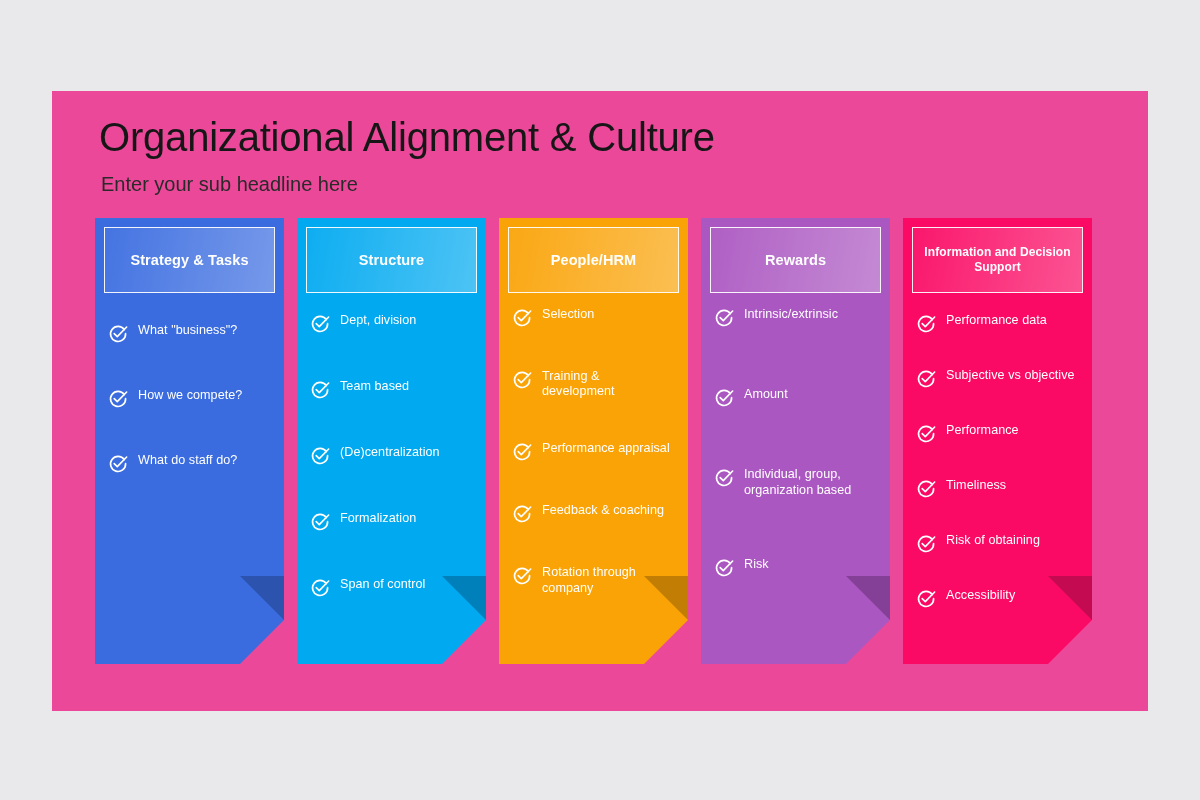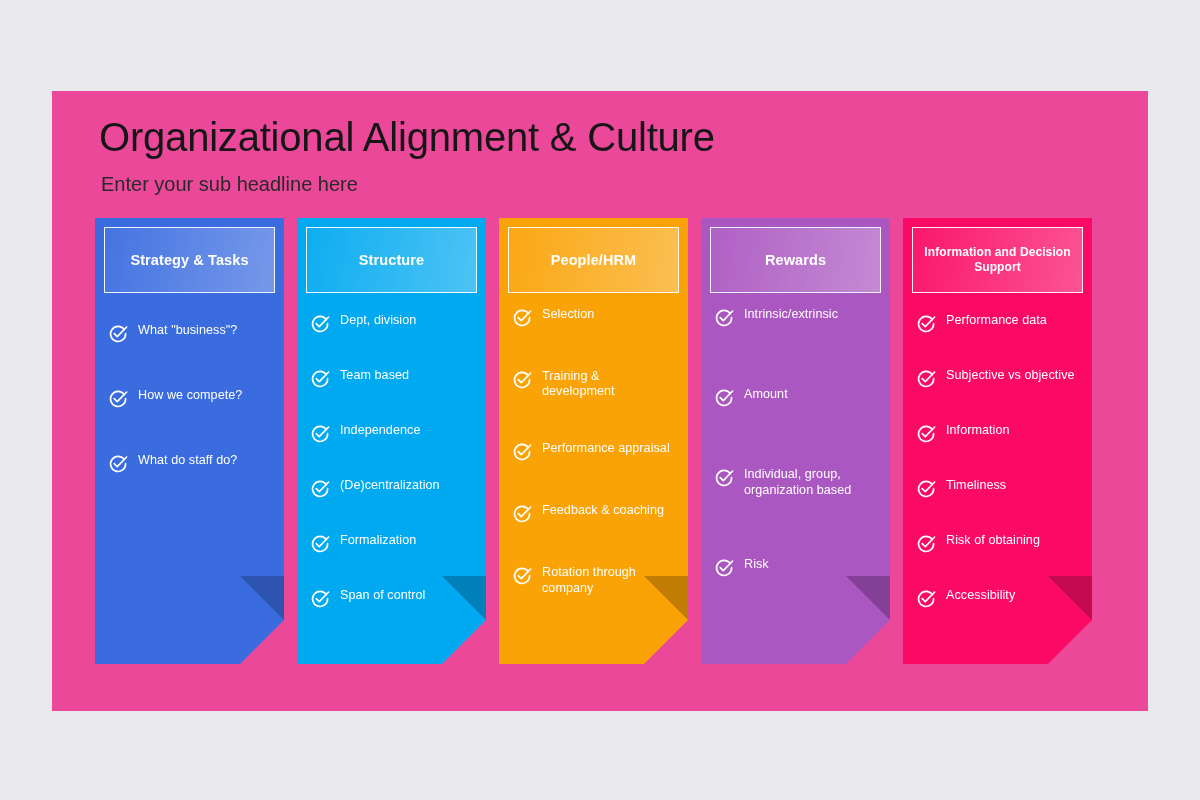--- a/index.html
+++ b/index.html
@@ -239,27 +239,20 @@
                 <path d="M18.6 7.6 A8.6 8.6 0 1 0 20.1 12.2" fill="none" stroke="#ffffff" stroke-width="1.9" stroke-linecap="round"></path>
                 <path d="M7.1 12.1 L10.6 15.6 L21.3 4.6" fill="none" stroke="#ffffff" stroke-width="1.9" stroke-linecap="round" stroke-linejoin="round"></path>
               </svg>
               <span class="list-item-label">Team based</span>
             </li>
             <li class="list-item">
               <svg class="check-icon" viewBox="0 0 24 24">
                 <path d="M18.6 7.6 A8.6 8.6 0 1 0 20.1 12.2" fill="none" stroke="#ffffff" stroke-width="1.9" stroke-linecap="round"></path>
                 <path d="M7.1 12.1 L10.6 15.6 L21.3 4.6" fill="none" stroke="#ffffff" stroke-width="1.9" stroke-linecap="round" stroke-linejoin="round"></path>
               </svg>
-              <span class="list-item-label">Independence</span>
-            </li>
-            <li class="list-item">
-              <svg class="check-icon" viewBox="0 0 24 24">
-                <path d="M18.6 7.6 A8.6 8.6 0 1 0 20.1 12.2" fill="none" stroke="#ffffff" stroke-width="1.9" stroke-linecap="round"></path>
-                <path d="M7.1 12.1 L10.6 15.6 L21.3 4.6" fill="none" stroke="#ffffff" stroke-width="1.9" stroke-linecap="round" stroke-linejoin="round"></path>
-              </svg>
               <span class="list-item-label">(De)centralization</span>
             </li>
             <li class="list-item">
               <svg class="check-icon" viewBox="0 0 24 24">
                 <path d="M18.6 7.6 A8.6 8.6 0 1 0 20.1 12.2" fill="none" stroke="#ffffff" stroke-width="1.9" stroke-linecap="round"></path>
                 <path d="M7.1 12.1 L10.6 15.6 L21.3 4.6" fill="none" stroke="#ffffff" stroke-width="1.9" stroke-linecap="round" stroke-linejoin="round"></path>
               </svg>
               <span class="list-item-label">Formalization</span>
             </li>
             <li class="list-item">
@@ -371,21 +364,21 @@
                 <path d="M18.6 7.6 A8.6 8.6 0 1 0 20.1 12.2" fill="none" stroke="#ffffff" stroke-width="1.9" stroke-linecap="round"></path>
                 <path d="M7.1 12.1 L10.6 15.6 L21.3 4.6" fill="none" stroke="#ffffff" stroke-width="1.9" stroke-linecap="round" stroke-linejoin="round"></path>
               </svg>
               <span class="list-item-label">Subjective vs objective</span>
             </li>
             <li class="list-item">
               <svg class="check-icon" viewBox="0 0 24 24">
                 <path d="M18.6 7.6 A8.6 8.6 0 1 0 20.1 12.2" fill="none" stroke="#ffffff" stroke-width="1.9" stroke-linecap="round"></path>
                 <path d="M7.1 12.1 L10.6 15.6 L21.3 4.6" fill="none" stroke="#ffffff" stroke-width="1.9" stroke-linecap="round" stroke-linejoin="round"></path>
               </svg>
-              <span class="list-item-label">Information</span>
+              <span class="list-item-label">Performance</span>
             </li>
             <li class="list-item">
               <svg class="check-icon" viewBox="0 0 24 24">
                 <path d="M18.6 7.6 A8.6 8.6 0 1 0 20.1 12.2" fill="none" stroke="#ffffff" stroke-width="1.9" stroke-linecap="round"></path>
                 <path d="M7.1 12.1 L10.6 15.6 L21.3 4.6" fill="none" stroke="#ffffff" stroke-width="1.9" stroke-linecap="round" stroke-linejoin="round"></path>
               </svg>
               <span class="list-item-label">Timeliness</span>
             </li>
             <li class="list-item">
               <svg class="check-icon" viewBox="0 0 24 24">

